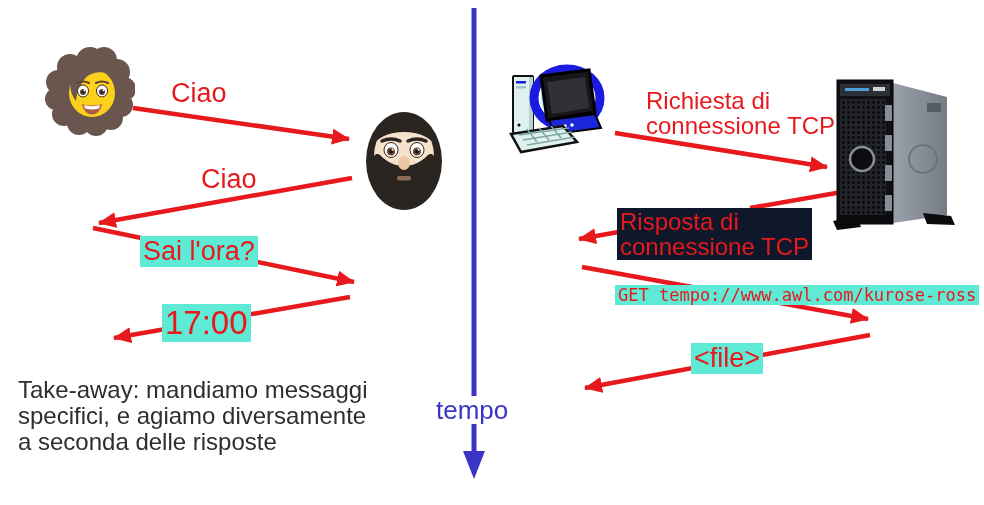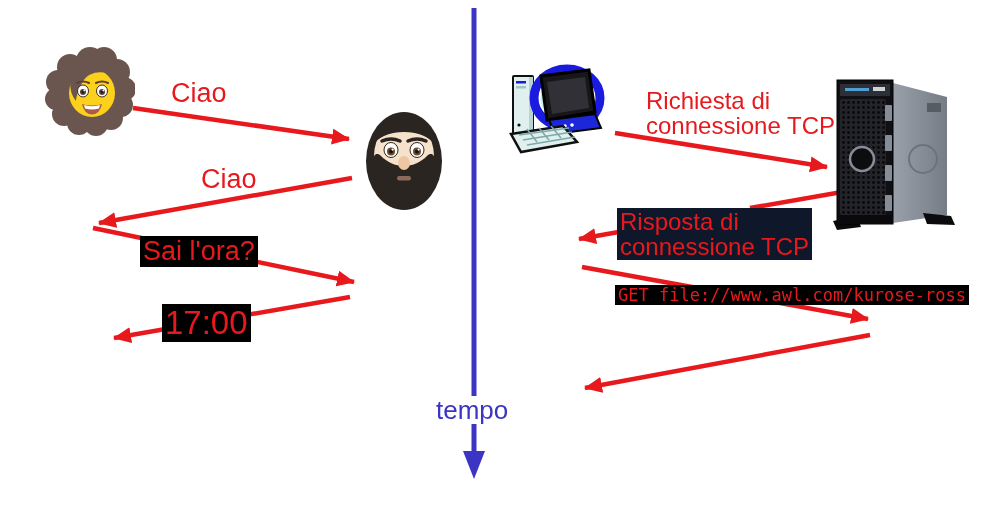--- a/index.html
+++ b/index.html
@@ -6,21 +6,21 @@
   .stage{
     position:relative;width:984px;height:505px;background:#ffffff;overflow:hidden;
     font-family:"Liberation Sans",sans-serif;
   }
   .overlay{position:absolute;left:0;top:0;z-index:1;}
   .icon{position:absolute;z-index:1;}
   .lbl{position:absolute;z-index:2;white-space:nowrap;line-height:1.08;}
   .red{color:#e8191d;}
   .msg-big{font-size:27px;font-weight:400;}
   .msg-sm{font-size:24px;line-height:25px;}
-  .gap{background:#000000;padding:1px 3px;}
+  .gap{background:#5eead4;padding:1px 3px;}
   .mono{font-family:"DejaVu Sans Mono",monospace;font-size:17px;}
   .takeaway{color:#2e2e2e;font-size:24px;line-height:26px;}
   .tempo{color:#3b34c5;font-size:26px;background:#ffffff;padding:0 3px;}
   .t1700{font-size:33px;}
 </style>
 </head>
 <body>
 
 <div class="stage">
 
@@ -158,26 +158,32 @@
     </g>
     <circle cx="31" cy="84" r="12" fill="#0d0d10" stroke="#878d96" stroke-width="2.5"></circle>
     <rect x="6" y="140" width="56" height="9" fill="#0a0a0c"></rect>
   </svg>
 
   <div class="lbl red msg-big" style="left:171px;top:79px">Ciao</div>
   <div class="lbl red msg-big" style="left:201px;top:165px">Ciao</div>
   <div class="lbl red msg-big gap" style="left:140px;top:236px">Sai l'ora?</div>
   <div class="lbl red t1700 gap" style="left:162px;top:304px">17:00</div>
 
+  <div class="lbl takeaway" style="left:18px;top:377px">
+    <div>Take-away: mandiamo messaggi</div>
+    <div>specifici, e agiamo diversamente</div>
+    <div>a seconda delle risposte</div>
+  </div>
 
   <div class="lbl tempo" style="left:433px;top:396px">tempo</div>
 
   <div class="lbl red msg-sm" style="left:646px;top:88px">
     <div>Richiesta di</div>
     <div>connessione TCP</div>
   </div>
   <div class="lbl red msg-sm" style="left:617px;top:208px;background:#0f172a;padding:1px 3px">
     <div>Risposta di</div>
     <div>connessione TCP</div>
   </div>
-  <div class="lbl red mono gap" style="left:615px;top:285px">GET file://www.awl.com/kurose-ross</div>
+  <div class="lbl red mono gap" style="left:615px;top:285px">GET tempo://www.awl.com/kurose-ross</div>
+  <div class="lbl red msg-big gap" style="left:691px;top:343px">&lt;file&gt;</div>
 
 </div>
 
 </body></html>

